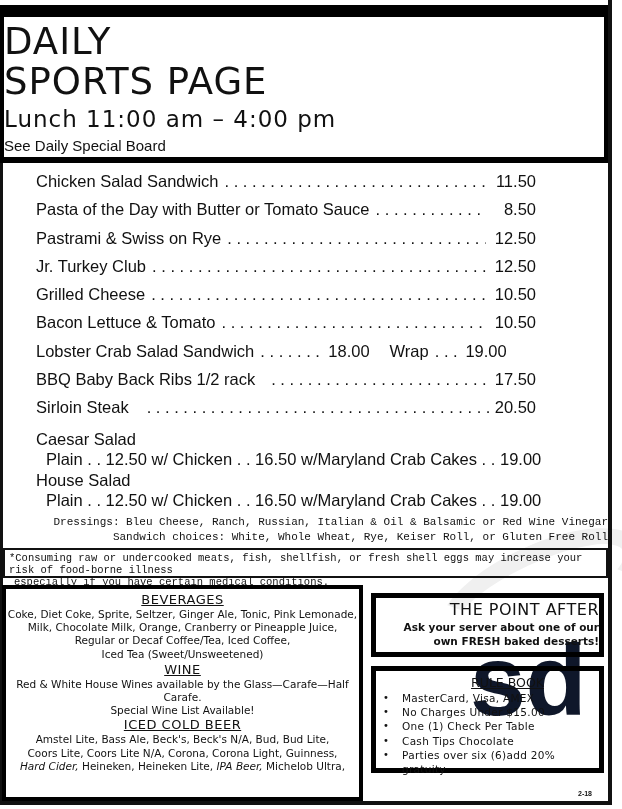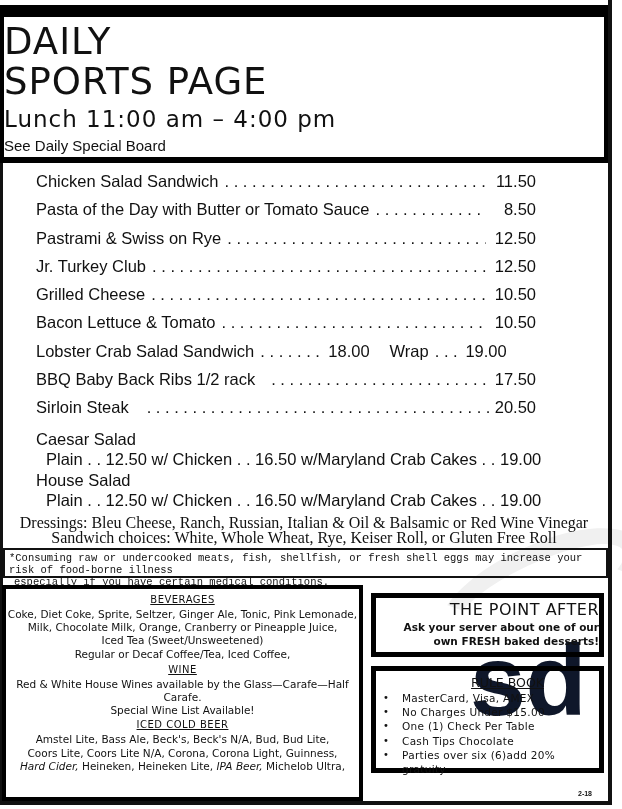--- a/index.html
+++ b/index.html
@@ -32,34 +32,34 @@
     .item .dots { flex: 1 1 auto; overflow: hidden; margin: 0 6px; letter-spacing: 3px; color: #111; }
     .item .dots::before { content: ". . . . . . . . . . . . . . . . . . . . . . . . . . . . . . . . . . . . . . . . . . . . . . . . . . . . . . . . . . . . . . . . . . . . . . . . . . . ."; letter-spacing: 0; }
     .item .price { flex: 0 0 auto; width: 44px; text-align: right; }
     .item .inline-price { flex: 0 0 auto; }
     .item .gap { flex: 0 0 20px; }
 
     .salad { font-family: "Liberation Sans", sans-serif; font-size: 16.5px; position: absolute; left: 36px; width: 560px; }
     .salad .sname { line-height: 19px; }
     .salad .sopts { line-height: 20px; padding-left: 10px; white-space: nowrap; }
 
-    .notes { position: absolute; left: 0; top: 515px; width: 608px; text-align: center; font-family: Liberation Serif, serif; font-size: 16px; line-height: 15px; }
+    .notes { position: absolute; left: 0; top: 515px; width: 608px; text-align: right; font-family: Liberation Mono, monospace; font-size: 11px; line-height: 15px; }
 
     .disclaimer {
       position: absolute; left: 3px; top: 548px; width: 605px; height: 30px;
       border: 2px solid #111; font-family: Liberation Mono, monospace; font-size: 10.5px; line-height: 12px; padding: 2px 4px;
     }
     .disclaimer .l2 { padding-left: 5px; }
 
     
     .bev {
       position: absolute; left: 2px; top: 585px; width: 361px; height: 216px;
       border: 4px solid #000; text-align: center; font-size: 10.5px; line-height: 13.2px; padding-top: 3px;
     }
-    .bev .h { font-size: 10px; line-height: 16px; text-decoration: underline; letter-spacing: 0.5px; }
+    .bev .h { font-size: 13px; line-height: 16px; text-decoration: underline; letter-spacing: 0.5px; }
     .bev .gap-top { margin-top: 1px; }
     .bev i { font-style: italic; }
 
     
     .point {
       position: absolute; left: 371px; top: 593px; width: 233px; height: 64px;
       border: 5px solid #000; text-align: right; padding-top: 2px;
     }
     .point .h { font-size: 16px; line-height: 20px; letter-spacing: 0.5px; }
     .point .b { font-size: 10.5px; line-height: 14px; font-weight: bold; }
@@ -171,22 +171,22 @@
 
   <div class="disclaimer">
     <div>*Consuming raw or undercooked meats, fish, shellfish, or fresh shell eggs may increase your risk of food-borne illness</div>
     <div class="l2">especially if you have certain medical conditions.</div>
   </div>
 
   <div class="bev">
     <div class="h">BEVERAGES</div>
     <div>Coke, Diet Coke, Sprite, Seltzer, Ginger Ale, Tonic, Pink Lemonade,</div>
     <div>Milk, Chocolate Milk, Orange, Cranberry or Pineapple Juice,</div>
+    <div>Regular or Decaf Coffee/Tea, Iced Coffee,</div>
     <div>Iced Tea (Sweet/Unsweetened)</div>
-    <div>Regular or Decaf Coffee/Tea, Iced Coffee,</div>
     <div class="h gap-top">WINE</div>
     <div>Red &amp; White House Wines available by the Glass—Carafe—Half Carafe.</div>
     <div>Special Wine List Available!</div>
     <div class="h">ICED COLD BEER</div>
     <div>Amstel Lite, Bass Ale, Beck's, Beck's N/A, Bud, Bud Lite,</div>
     <div>Coors Lite, Coors Lite N/A, Corona, Corona Light, Guinness,</div>
     <div><i>Hard Cider,</i><span> Heineken, Heineken Lite, </span><i>IPA Beer,</i><span> Michelob Ultra,</span></div>
   </div>
 
   <div class="point">

